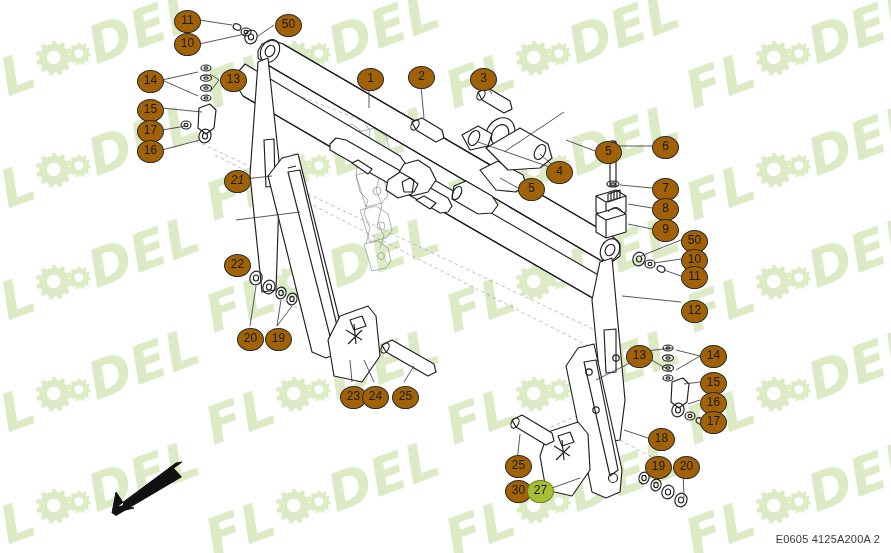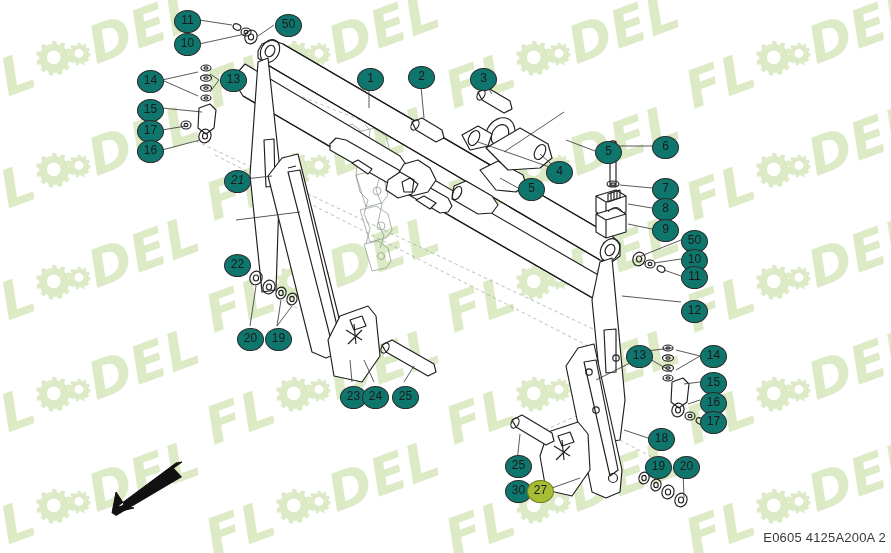--- a/index.html
+++ b/index.html
@@ -15,32 +15,32 @@
       color:#dceac6;transform:rotate(-20deg);}
   .wm .gearwrap{position:relative;display:inline-block;width:60px;height:1px;vertical-align:baseline;}
   .gico{position:absolute;}
   .gico svg{display:block;}
 
   
   #art{position:absolute;inset:0;}
 
   
   .cal{position:absolute;width:25px;height:21px;border:1.2px solid #2b2b2b;
-       border-radius:50%;background:#0f766e;color:#1a1a1a;
+       border-radius:50%;background:#a16207;color:#1a1a1a;
        font-size:12px;line-height:19px;text-align:center;
        font-family:"Liberation Sans", sans-serif;z-index:6;}
   .cal.hl{background:#a7bd33;border-color:#6f8018;}
 
   
   #pnum{position:absolute;z-index:7;display:flex;align-items:center;gap:3px;
         font-size:14px;color:#111;font-family:"Liberation Sans", sans-serif;}
   #pnum .pn-txt{letter-spacing:.6px;}
 
   
-  #foot{position:absolute;right:5px;bottom:8px;font-size:13px;color:#3a3a3a;
+  #foot{position:absolute;right:11px;bottom:8px;font-size:11px;color:#3a3a3a;
         letter-spacing:.2px;font-family:"Liberation Sans", sans-serif;z-index:7;}
 </style>
 </head>
 <body>
 
 <div id="stage">
 
   <div id="wm">
       <div class="wmrow" style="left: -40px; top: 20px;"><span class="wm">FL<span class="gearwrap"><span class="gico" style="left:2px;top:-40px;">
               <svg width="40" height="40" viewBox="-22 -22 44 44">

